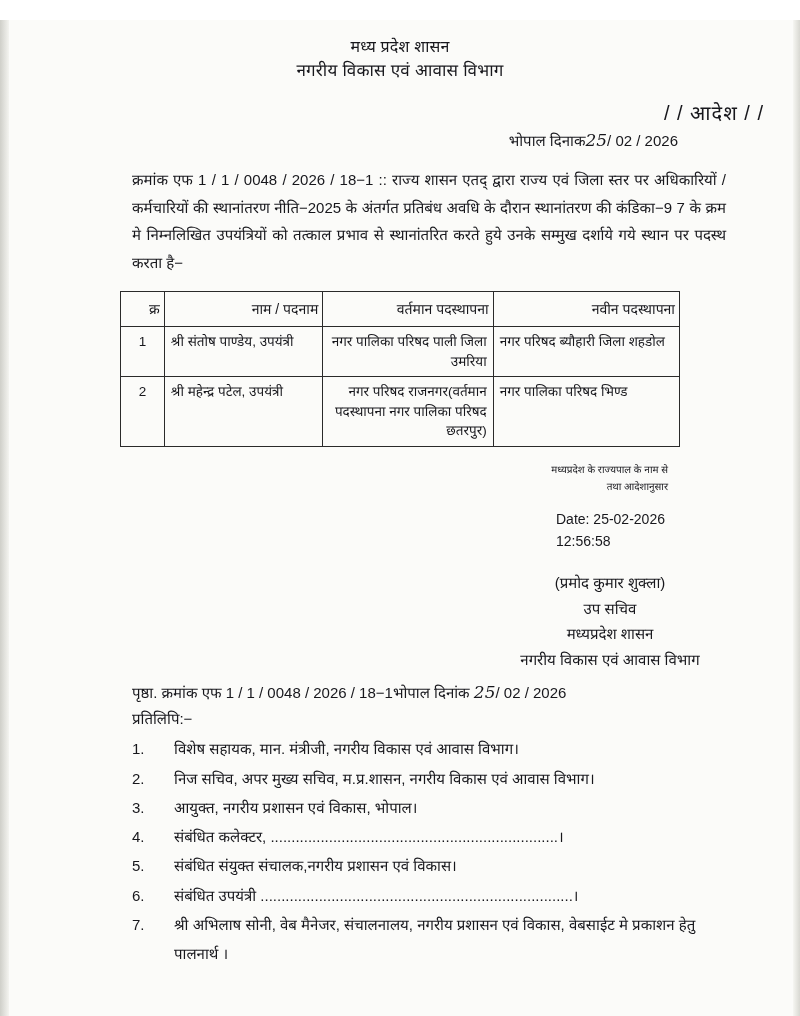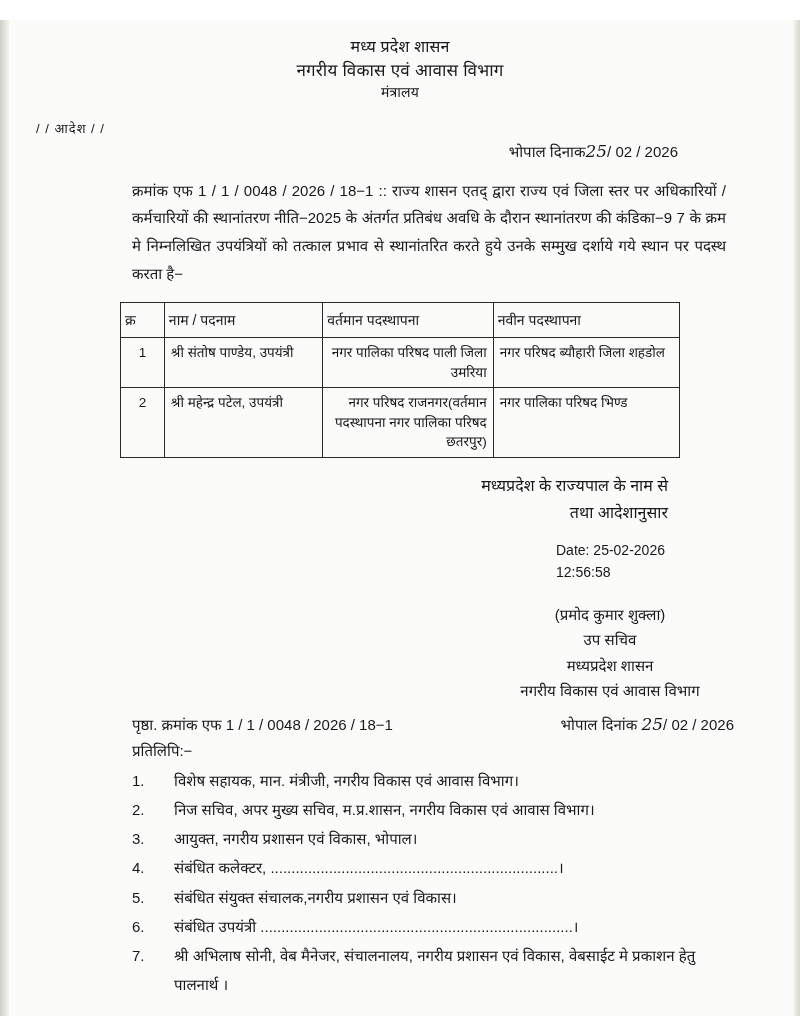--- a/index.html
+++ b/index.html
@@ -47,22 +47,22 @@
     line-height: 1.42;
   }
   .hdr .l1, .hdr .l2, .hdr .l3 {
     font-size: 16px;
     letter-spacing: 0.2px;
   }
   .hdr .l2 { font-size: 17px; }
   .hdr .l3 { font-size: 14px; }
 
   .order-line {
-    text-align: left;
-    font-size: 13px;
+    text-align: right;
+    font-size: 20px;
     margin-top: 16px;
     letter-spacing: 1px;
   }
   .dateline {
     text-align: right;
     font-size: 15px;
     margin-top: 4px;
     padding-right: 86px;
   }
   .dateline .handw {
@@ -86,34 +86,34 @@
     font-size: 13.5px;
   }
   table.tbl th, table.tbl td {
     border: 1px solid #2a2a2a;
     padding: 5px 6px;
     vertical-align: top;
     line-height: 1.45;
   }
   table.tbl th {
     font-weight: normal;
-    text-align: left;
+    text-align: right;
     padding: 7px 4px;
     font-size: 14px;
   }
   .c-sno { width: 34px; text-align: center; }
   .c-name { width: 160px; }
   .c-cur { width: 168px; text-align: right; }
   .c-new { width: 190px; }
   td.c-sno { vertical-align: middle; }
 
   .sign-block {
     margin-top: 14px;
     text-align: right;
-    font-size: 16px;
+    font-size: 10px;
     line-height: 1.7;
     padding-right: 96px;
   }
 
   .digi {
     margin-top: 14px;
     font-size: 14px;
     line-height: 1.55;
     padding-left: 520px;
   }
@@ -124,21 +124,20 @@
     font-size: 15px;
     line-height: 1.7;
     padding-left: 420px;
   }
 
   .prishtha {
     margin-top: 10px;
     font-size: 15px;
     padding: 0 30px 0 96px;
     display: flex;
-    justify-content: space-between;
   }
   .prishtha .handw {
     font-family: "DejaVu Serif", serif;
     font-style: italic;
     font-size: 17px;
   }
 
   .pratilipi {
     margin-top: 6px;
     font-size: 15px;
@@ -166,21 +165,20 @@
 <body>
 
 <div class="page">
   <div class="edge-left"></div>
   <div class="edge-right"></div>
   <div class="edge-bottom"></div>
 
   <div class="hdr">
     <div class="l1">मध्य प्रदेश शासन</div>
     <div class="l2">नगरीय विकास एवं आवास विभाग</div>
-    <div class="l3">मंत्रालय</div>
   </div>
 
   <div class="order-line">/ / आदेश / /</div>
 
   <div class="dateline">
     <span>भोपाल दिनाक</span><span class="handw">25</span><span>/ 02 / 2026</span>
   </div>
 
   <div class="body-para">क्रमांक एफ  1 / 1 / 0048 / 2026 / 18−1 ::  राज्य शासन एतद् द्वारा राज्य एवं जिला स्तर पर अधिकारियों / कर्मचारियों की स्थानांतरण नीति−2025 के अंतर्गत प्रतिबंध अवधि के दौरान स्थानांतरण की कंडिका−9 7 के क्रम मे निम्नलिखित उपयंत्रियों को तत्काल प्रभाव से स्थानांतरित करते हुये उनके सम्मुख दर्शाये गये स्थान पर पदस्थ करता है−</div>
 

